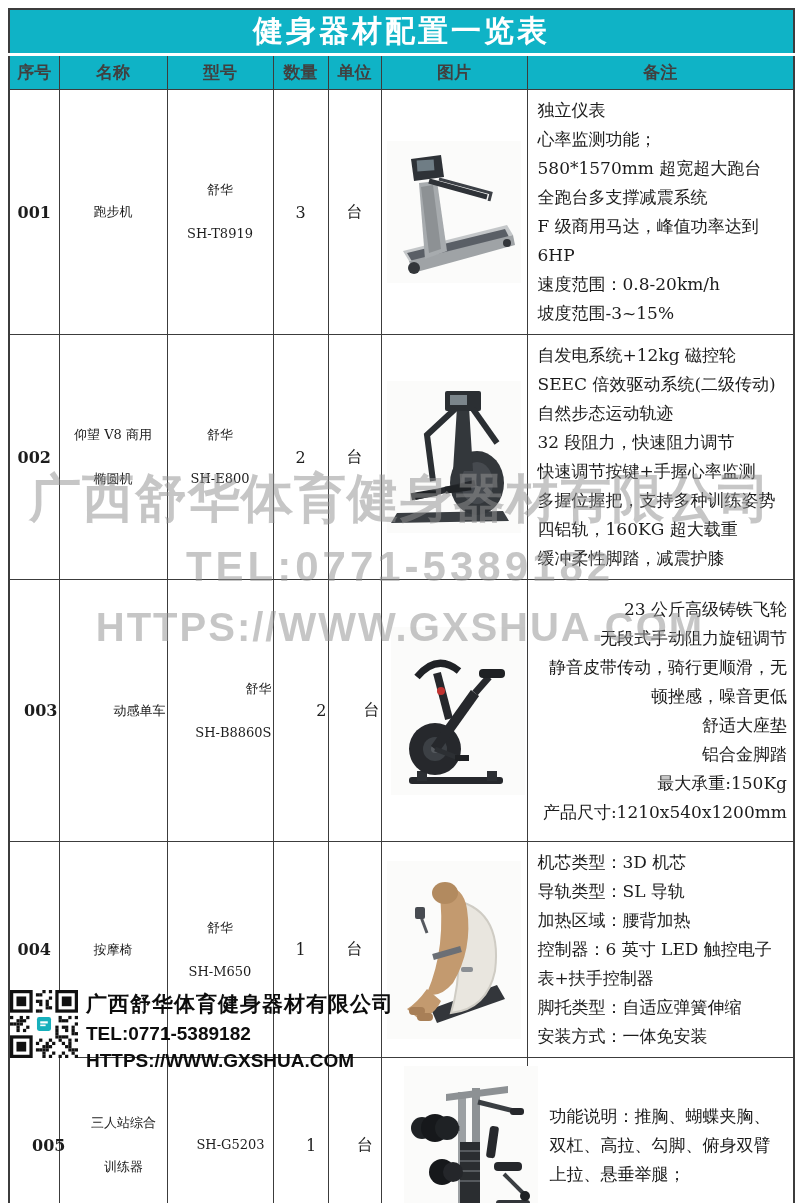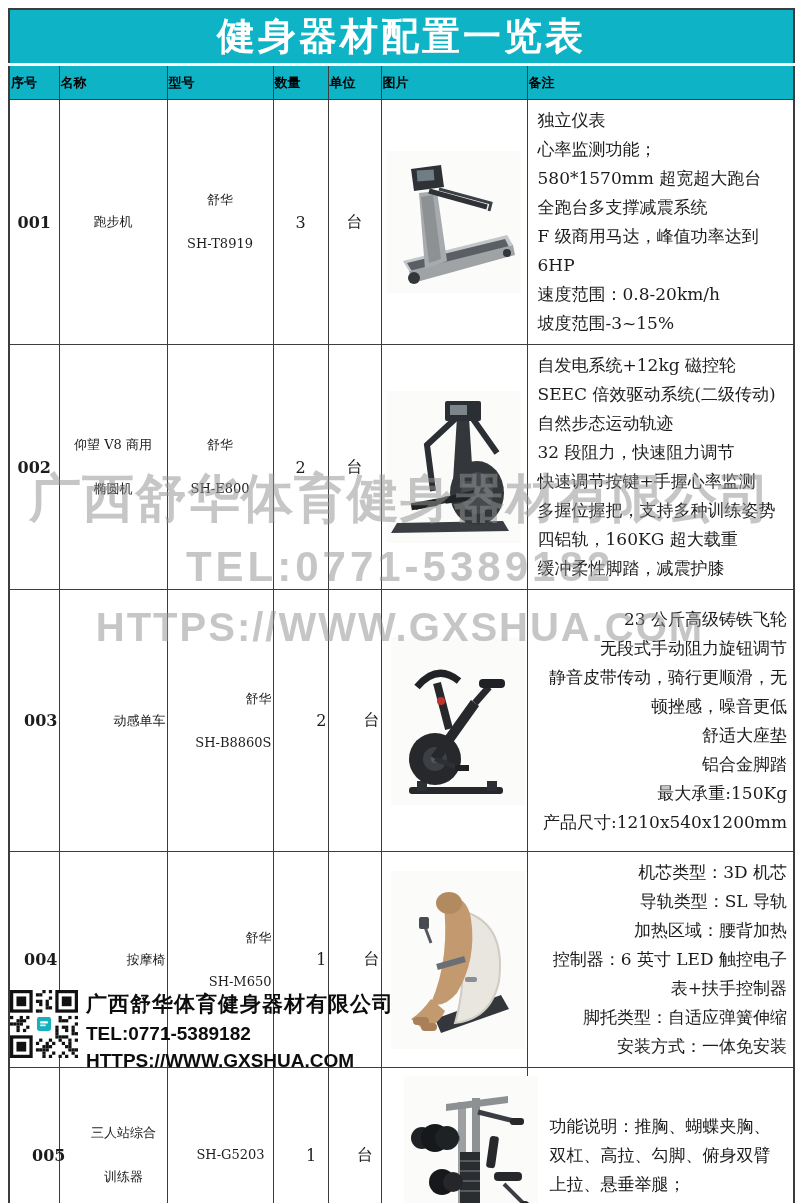--- a/index.html
+++ b/index.html
@@ -9,30 +9,30 @@
     --wm:rgba(145,145,145,0.52);
   }
   *{box-sizing:border-box;}
   body{margin:0;background:#ffffff;font-family:"DejaVu Serif",serif;color:var(--text);}
   .page{position:relative;width:800px;height:1203px;background:#fff;overflow:hidden;}
 
   table.equip{position:absolute;left:8px;top:8px;width:785px;border-collapse:collapse;table-layout:fixed;border:2px solid var(--border);}
   table.equip th,table.equip td{border:1px solid var(--border);}
 
   .title-cell{background:var(--accent);color:#fff;font-family:"Liberation Sans",sans-serif;
-    font-weight:bold;font-size:38px;height:44px;text-align:center;letter-spacing:3px;
+    font-weight:bold;font-size:30px;height:44px;text-align:center;letter-spacing:3px;
     border-bottom:3px solid #ffffff !important;}
-  .header-row th{background:var(--accent);color:#000000;font-family:"Liberation Sans",sans-serif;
-    font-weight:bold;font-size:13px;height:35px;text-align:left;font-weight:700;}
+  .header-row th{background:var(--accent);color:#404040;font-family:"Liberation Sans",sans-serif;
+    font-weight:bold;font-size:17px;height:35px;text-align:center;font-weight:700;}
 
   tbody td{vertical-align:middle;text-align:center;font-size:16px;background:#fff;}
   tbody tr:nth-child(1) td{height:212px;}
   tbody tr:nth-child(2) td{height:242px;}
   tbody tr:nth-child(3) td{height:262px;text-align:right;}
-  tbody tr:nth-child(4) td{height:215px;text-align:right;}
+  tbody tr:nth-child(4) td{height:215px;}
   tbody tr:nth-child(5) td{height:176px;padding-left:22px;}
 
   .c-no{font-size:16px;font-weight:bold;}
   .c-name,.c-model{white-space:pre-line;line-height:44px;font-size:13px;}
   .c-img{padding:2px;}
   .c-img svg{vertical-align:middle;}
   .c-remarks{text-align:left;padding:6px 6px 6px 10px;vertical-align:middle;}
   .remark-line{font-size:17px;line-height:29px;}
 
   

